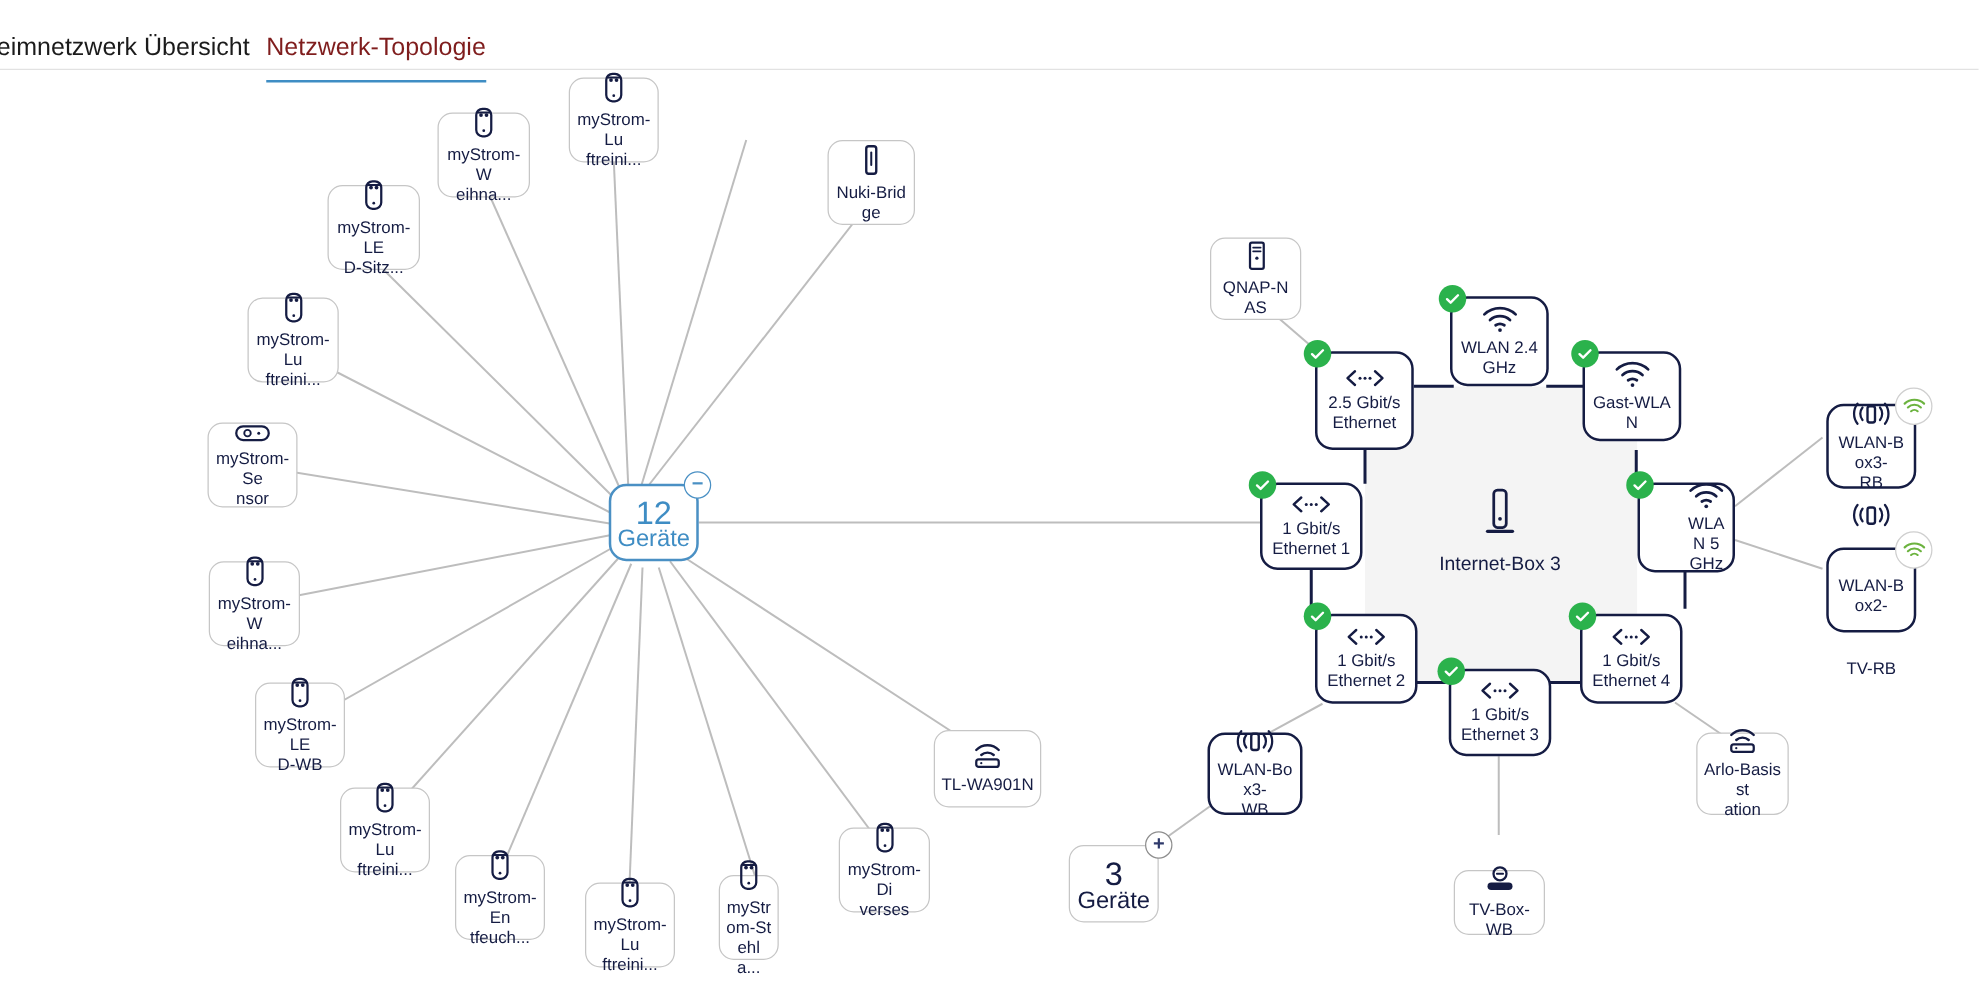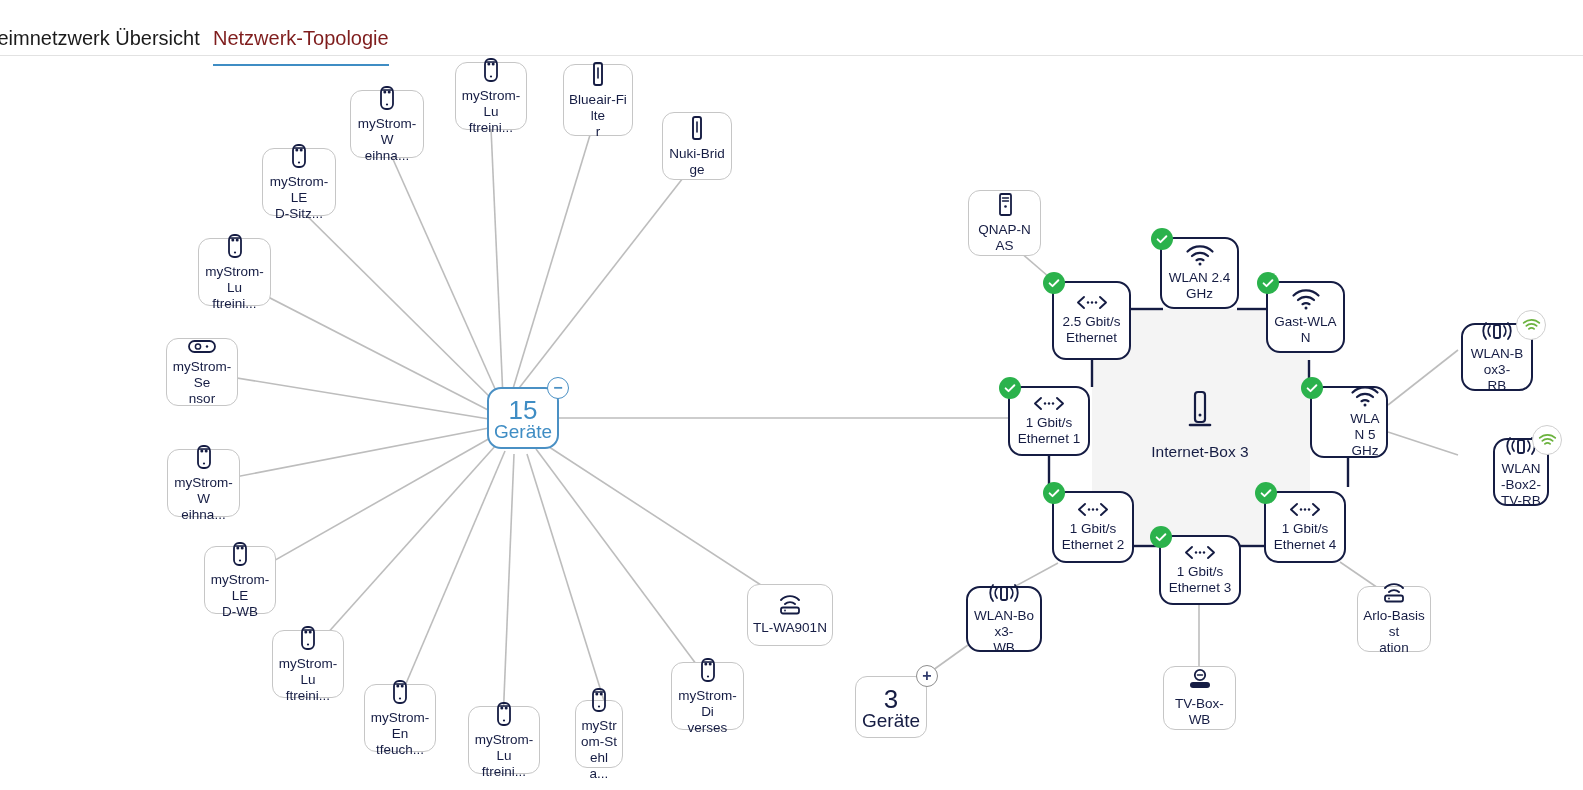--- a/index.html
+++ b/index.html
@@ -300,21 +300,21 @@
           <circle cx="17" cy="7.5" r="1.2" fill="#151c43"></circle>
           <circle cx="21" cy="7.5" r="1.2" fill="#151c43"></circle>
       </svg>
     </span>
     <span class="lbl">1 Gbit/s</span>
     <span class="lbl">Ethernet 4</span>
   </div>
 
   <div class="node hub" style="left:487px; top:387px; width:72px; height:62px;">
     <span class="badge circ blue" style="right:-12px; top:-12px;">−</span>
-    <span class="cnt">15</span>
+    <span class="cnt">12</span>
     <span class="sub">Geräte</span>
   </div>
 
   <div class="node grp" style="left:855px; top:676px; width:72px; height:62px;">
     <span class="badge circ" style="right:-12px; top:-12px;">+</span>
     <span class="cnt">3</span>
     <span class="sub">Geräte</span>
   </div>
 
   <div class="node" style="left:350px; top:90px; width:74px; height:68px;">
@@ -338,30 +338,20 @@
         <circle cx="7.8" cy="8" r="1.5" fill="#151c43"></circle>
           <circle cx="12.2" cy="8" r="1.5" fill="#151c43"></circle>
         <path d="M5.5,6 L14.5,6" stroke="#151c43" stroke-width="1.6" stroke-linecap="round"></path>
         <circle cx="10" cy="20.5" r="1.1" fill="#151c43"></circle>
       </svg>
     </span>
     <span class="lbl">myStrom-Lu</span>
     <span class="lbl">ftreini...</span>
   </div>
 
-  <div class="node" style="left:563px; top:64px; width:70px; height:72px;">
-    <span class="ico">
-      <svg width="14" height="28" viewBox="0 0 14 28">
-        <rect x="3" y="3" width="8" height="22" rx="2" fill="none" stroke="#151c43" stroke-width="1.9"></rect>
-        <path d="M7,8 L7,18" stroke="#151c43" stroke-width="1.6" stroke-linecap="round"></path>
-      </svg>
-    </span>
-    <span class="lbl">Blueair-Filte</span>
-    <span class="lbl">r</span>
-  </div>
 
   <div class="node" style="left:662px; top:112px; width:70px; height:68px;">
     <span class="ico">
       <svg width="14" height="28" viewBox="0 0 14 28">
         <rect x="3" y="3" width="8" height="22" rx="2" fill="none" stroke="#151c43" stroke-width="1.9"></rect>
         <path d="M7,8 L7,18" stroke="#151c43" stroke-width="1.6" stroke-linecap="round"></path>
       </svg>
     </span>
     <span class="lbl">Nuki-Bridge</span>
   </div>
@@ -541,21 +531,21 @@
         <path d="M10,6 A8,8 0 0 0 10,16" fill="none" stroke="#151c43" stroke-width="1.8" stroke-linecap="round"></path>
         <path d="M6,3 A13,13 0 0 0 6,19" fill="none" stroke="#151c43" stroke-width="1.8" stroke-linecap="round"></path>
         <path d="M24,6 A8,8 0 0 1 24,16" fill="none" stroke="#151c43" stroke-width="1.8" stroke-linecap="round"></path>
         <path d="M28,3 A13,13 0 0 1 28,19" fill="none" stroke="#151c43" stroke-width="1.8" stroke-linecap="round"></path>
       </svg>
     </span>
     <span class="lbl">WLAN-Box3-</span>
     <span class="lbl">RB</span>
   </div>
 
-  <div class="node dark" style="left:1493px; top:438px; width:56px; height:68px;">
+  <div class="node dark" style="left:1461px; top:438px; width:72px; height:68px;gap:34px;">
     <span class="badge wifi" style="right:-15px; top:-15px;">
       <svg viewBox="0 0 22 16">
         <path d="M2,5 A13,13 0 0 1 20,5" fill="none" stroke="#6cb33f" stroke-width="2" stroke-linecap="round"></path>
         <path d="M5,8.5 A8.5,8.5 0 0 1 17,8.5" fill="none" stroke="#6cb33f" stroke-width="2" stroke-linecap="round"></path>
         <path d="M8,12 A4.5,4.5 0 0 1 14,12" fill="none" stroke="#6cb33f" stroke-width="2" stroke-linecap="round"></path>
       </svg>
     </span>
     <span class="ico">
       <svg width="34" height="22" viewBox="0 0 34 22">
         <rect x="14" y="5" width="6" height="13" rx="1.8" fill="none" stroke="#151c43" stroke-width="1.9"></rect>
@@ -576,21 +566,21 @@
         <path d="M10,6 A8,8 0 0 0 10,16" fill="none" stroke="#151c43" stroke-width="1.8" stroke-linecap="round"></path>
         <path d="M6,3 A13,13 0 0 0 6,19" fill="none" stroke="#151c43" stroke-width="1.8" stroke-linecap="round"></path>
         <path d="M24,6 A8,8 0 0 1 24,16" fill="none" stroke="#151c43" stroke-width="1.8" stroke-linecap="round"></path>
         <path d="M28,3 A13,13 0 0 1 28,19" fill="none" stroke="#151c43" stroke-width="1.8" stroke-linecap="round"></path>
       </svg>
     </span>
     <span class="lbl">WLAN-Box3-</span>
     <span class="lbl">WB</span>
   </div>
 
-  <div class="node" style="left:1163px; top:666px; width:73px; height:64px;">
+  <div class="node" style="left:1163px; top:696px; width:73px; height:52px;">
     <span class="ico">
       <svg width="26" height="24" viewBox="0 0 26 24">
         <circle cx="13" cy="7" r="5.2" fill="none" stroke="#151c43" stroke-width="1.8"></circle>
         <path d="M10.5,7 L15.5,7" stroke="#151c43" stroke-width="1.5" stroke-linecap="round"></path>
         <rect x="3" y="14" width="20" height="6" rx="3" fill="#151c43"></rect>
       </svg>
     </span>
     <span class="lbl">TV-Box-WB</span>
   </div>
 

